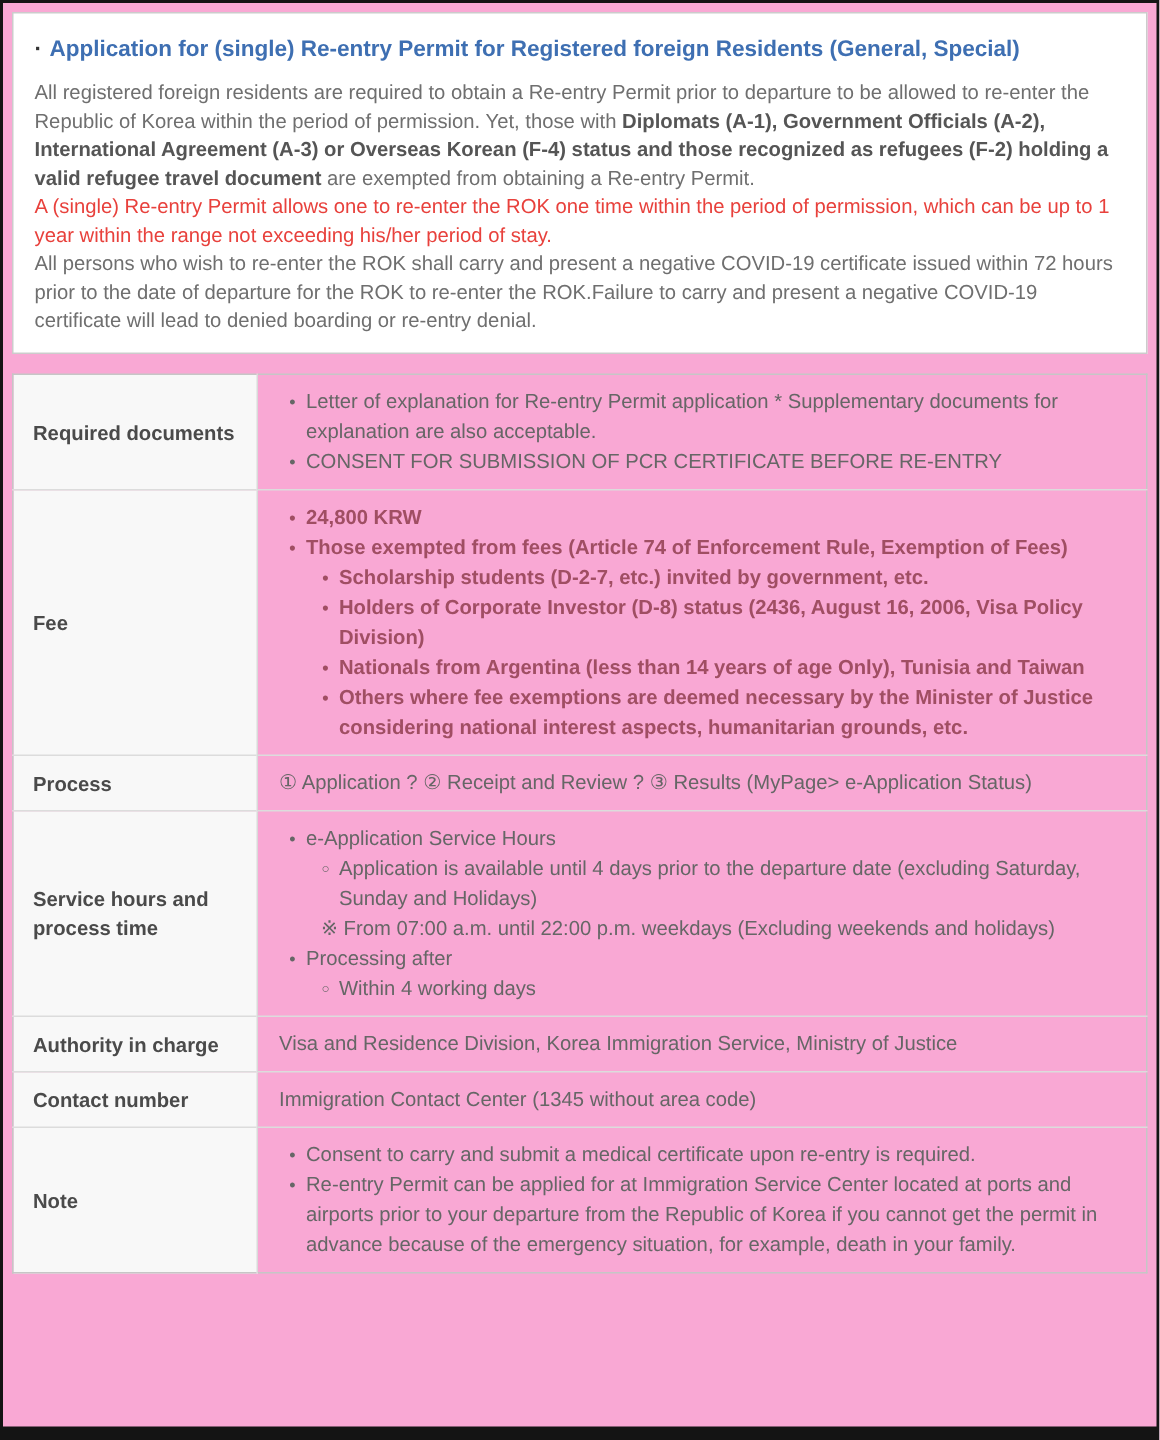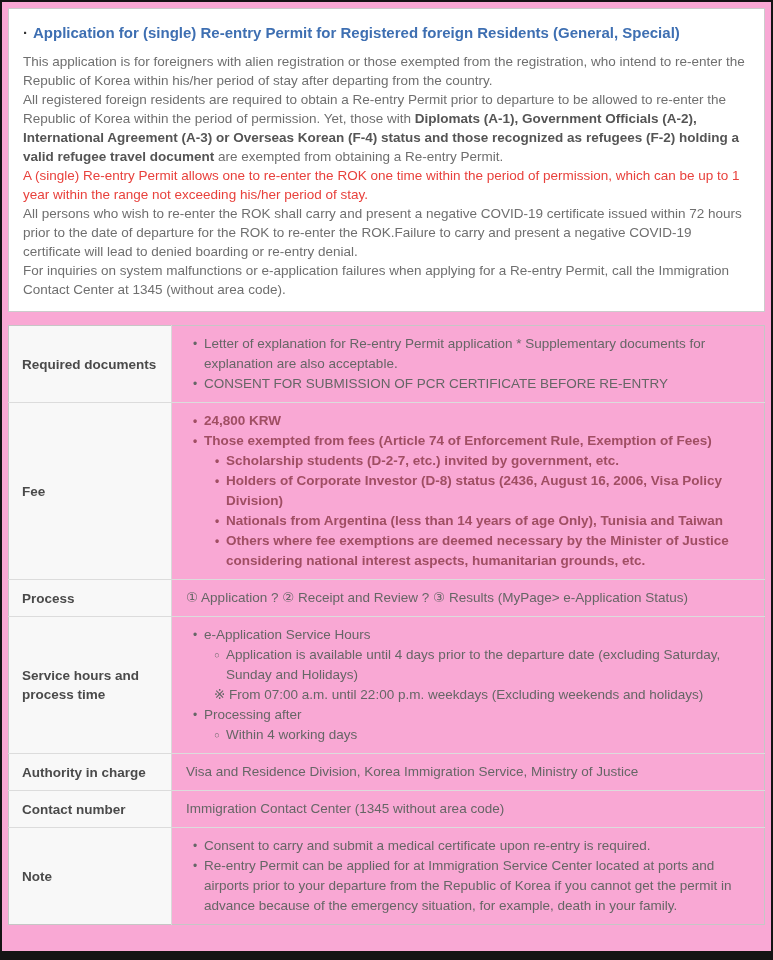--- a/index.html
+++ b/index.html
@@ -76,25 +76,23 @@
 </head>
 <body>
 
 <div class="frame">
 
   <div class="intro-box">
     <div class="title-line">
       <span class="title-bullet">·</span><span>Application for (single) Re-entry Permit for Registered foreign Residents (General, Special)</span>
     </div>
     <div class="intro-text" id="intro">
-        <div class="para"><span>This application is for foreigners with alien registration or those exempted from the registration, who intend to re-enter the Republic of Korea within his/her period of stay after departing from the country.</span></div>
         <div class="para"><span>All registered foreign residents are required to obtain a Re-entry Permit prior to departure to be allowed to re-enter the Republic of Korea within the period of permission. Yet, those with </span><span class="b">Diplomats (A-1), Government Officials (A-2), International Agreement (A-3) or Overseas Korean (F-4) status and those recognized as refugees (F-2) holding a valid refugee travel document</span><span> are exempted from obtaining a Re-entry Permit.</span></div>
         <div class="para"><span class="red">A (single) Re-entry Permit allows one to re-enter the ROK one time within the period of permission, which can be up to 1 year within the range not exceeding his/her period of stay.</span></div>
         <div class="para"><span>All persons who wish to re-enter the ROK shall carry and present a negative COVID-19 certificate issued within 72 hours prior to the date of departure for the ROK to re-enter the ROK.Failure to carry and present a negative COVID-19 certificate will lead to denied boarding or re-entry denial.</span></div>
-        <div class="para"><span>For inquiries on system malfunctions or e-application failures when applying for a Re-entry Permit, call the Immigration Contact Center at 1345 (without area code).</span></div>
       </div>
   </div>
 
   <table class="info-table">
     <tbody id="tbody">
         <tr>
           <th>Required documents</th>
           <td>
             <div class="items">
               <div class="item ind0">

